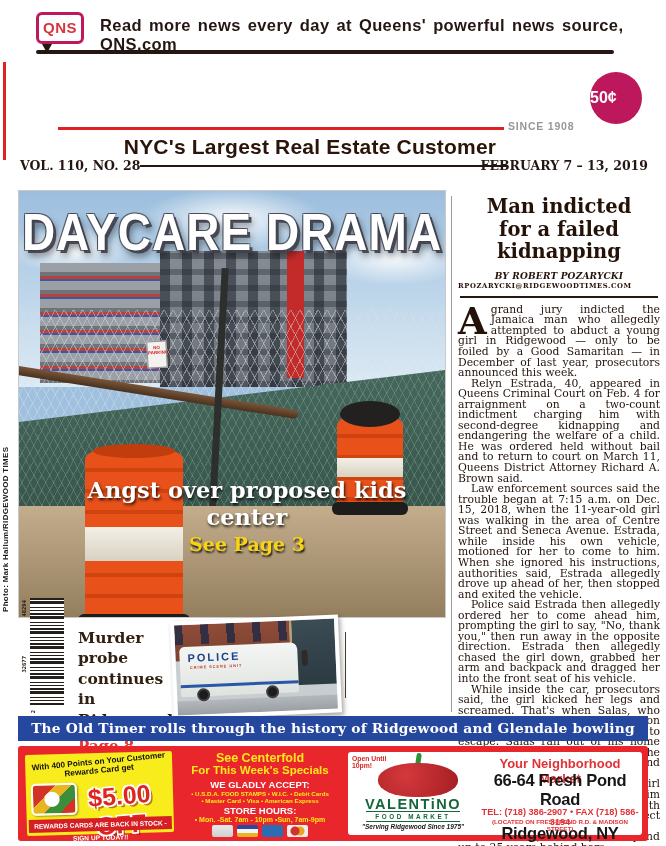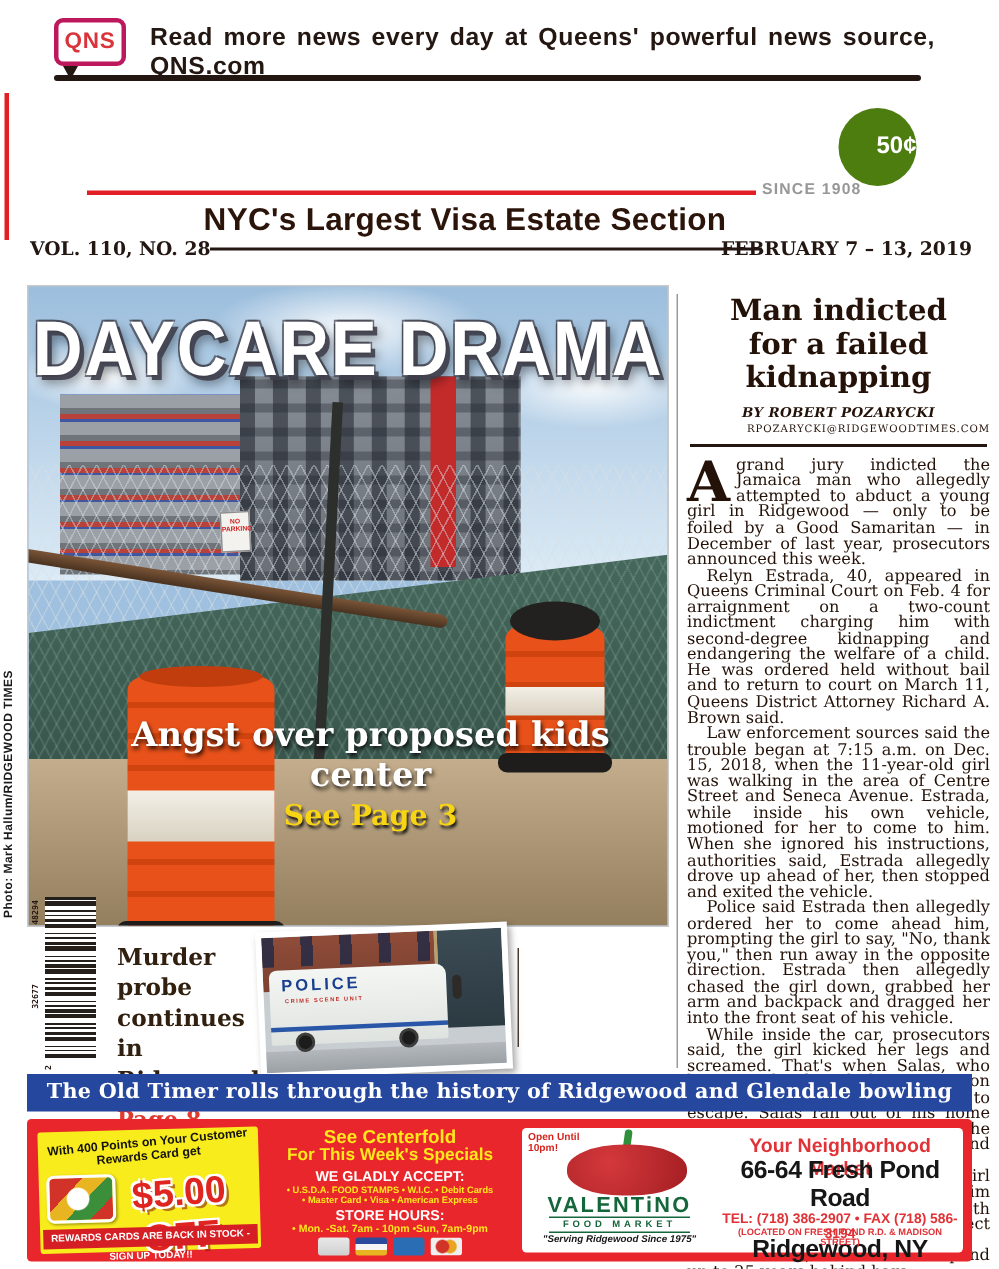--- a/index.html
+++ b/index.html
@@ -16,22 +16,22 @@
               border-top:9px solid #241712; }
   .qns-text { left:100px; top:16px; font:900 16.5px "Liberation Sans", sans-serif;
               color:#241712; letter-spacing:.4px; word-spacing:2px; }
   .qns-rule { left:36px; top:50px; width:578px; height:3.5px; background:#241712; border-radius:2px; }
 
   
   .red-edge { left:3px; top:62px; width:3px; height:98px; background:#e31f26; }
   .mast-title { left:0; top:56px; width:620px; text-align:center;
                 font-family:"DejaVu Serif", serif; font-weight:bold; font-size:57px;
                 color:#e31f26; letter-spacing:-1px; }
-  .price-circle { left:559px; top:72px; width:52px; height:52px; border-radius:50%;
-                  background:#4d7c0f; color:#fff; text-align:right;
+  .price-circle { left:590px; top:72px; width:52px; height:52px; border-radius:50%;
+                  background:#be185d; color:#fff; text-align:left;
                   font:900 16px/52px "Liberation Sans", sans-serif; }
   .mast-rule { left:58px; top:127px; width:446px; height:3px; background:#e31f26; }
   .since { left:508px; top:120px; font:800 10.5px "Liberation Sans", sans-serif;
            color:#979797; letter-spacing:.8px; }
   .tagline { left:0; top:135px; width:620px; text-align:center;
              font:900 21px "Liberation Sans", sans-serif; color:#2b140a; letter-spacing:.2px; }
   .vol { left:20px; top:158px; font-family:"DejaVu Serif", serif; font-weight:bold;
          font-size:12.5px; color:#241712; }
   .issue-rule { left:140px; top:165px; width:368px; height:2px; background:#241712; }
   .issue-date { right:18px; top:158px; font-family:"DejaVu Serif", serif; font-weight:bold;
@@ -100,22 +100,22 @@
              writing-mode:vertical-rl; transform:rotate(180deg);
              font:800 8px "Liberation Sans", sans-serif; color:#1a1a1a; letter-spacing:.3px; }
 
   
   .col-divider { left:451px; top:196px; width:1px; height:516px; background:#9a9a9a; }
   .article { left:458px; top:196px; width:202px; color:#241208; }
   .art-h { text-align:center; font-family:"DejaVu Serif", serif; font-weight:bold;
            font-size:19.5px; line-height:1.16; }
   .byline { text-align:center; margin-top:7px; font-family:"DejaVu Serif", serif;
             font-weight:bold; font-style:italic; font-size:9px; letter-spacing:.2px; }
-  .email { text-align:right; margin-top:1px; font-family:"DejaVu Serif", serif;
-           font-size:6.8px; letter-spacing:.6px; }
+  .email { text-align:left; margin-top:1px; font-family:"DejaVu Serif", serif;
+           font-size:6.8px; letter-spacing:.6px;font-weight:bold; }
   .art-rule { margin:6px 2px 7px; height:2px; background:#241712; }
   .article p { margin:0; text-align:justify; font-family:"DejaVu Serif", serif;
                font-size:10.8px; line-height:10.55px; text-indent:13px; }
   .article p.first { text-indent:0; }
   .dropcap { float:left; font-family:"DejaVu Serif", serif; font-weight:bold;
              font-size:37px; line-height:29px; padding:2px 4px 0 0; }
 
   
   .barcode { left:30px; top:598px; width:34px; height:108px;
              background:repeating-linear-gradient(to bottom,
@@ -231,21 +231,21 @@
     <span>QNS</span>
   </div>
   <div class="abs qns-tail"></div>
   <div class="abs qns-text">Read more news every day at Queens' powerful news source, QNS.com</div>
   <div class="abs qns-rule"></div>
 
   <div class="abs red-edge"></div>
   <div class="abs price-circle">50¢</div>
   <div class="abs mast-rule"></div>
   <div class="abs since">SINCE 1908</div>
-  <div class="abs tagline">NYC's Largest Visa Estate Section</div>
+  <div class="abs tagline">NYC's Largest Real Estate Customer</div>
   <div class="abs vol">VOL. 110, NO. 28</div>
   <div class="abs issue-rule"></div>
   <div class="abs issue-date">FEBRUARY 7 – 13, 2019</div>
 
   <div class="abs photo">
     <div class="abs sky"></div>
     <div class="abs garage"></div>
     <div class="abs facade"></div>
     <div class="abs red-panel"></div>
     <div class="abs mesh"></div>

